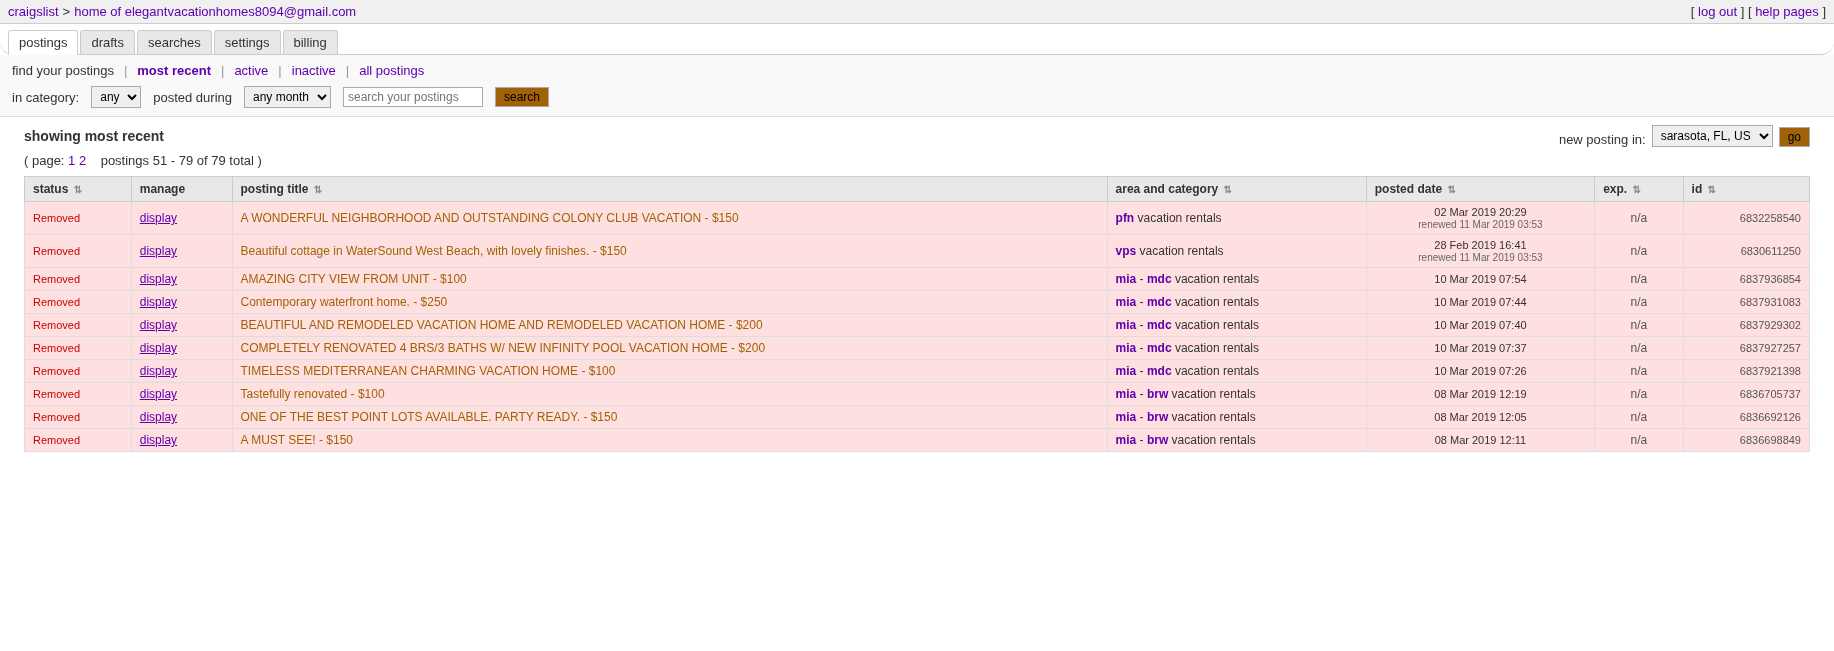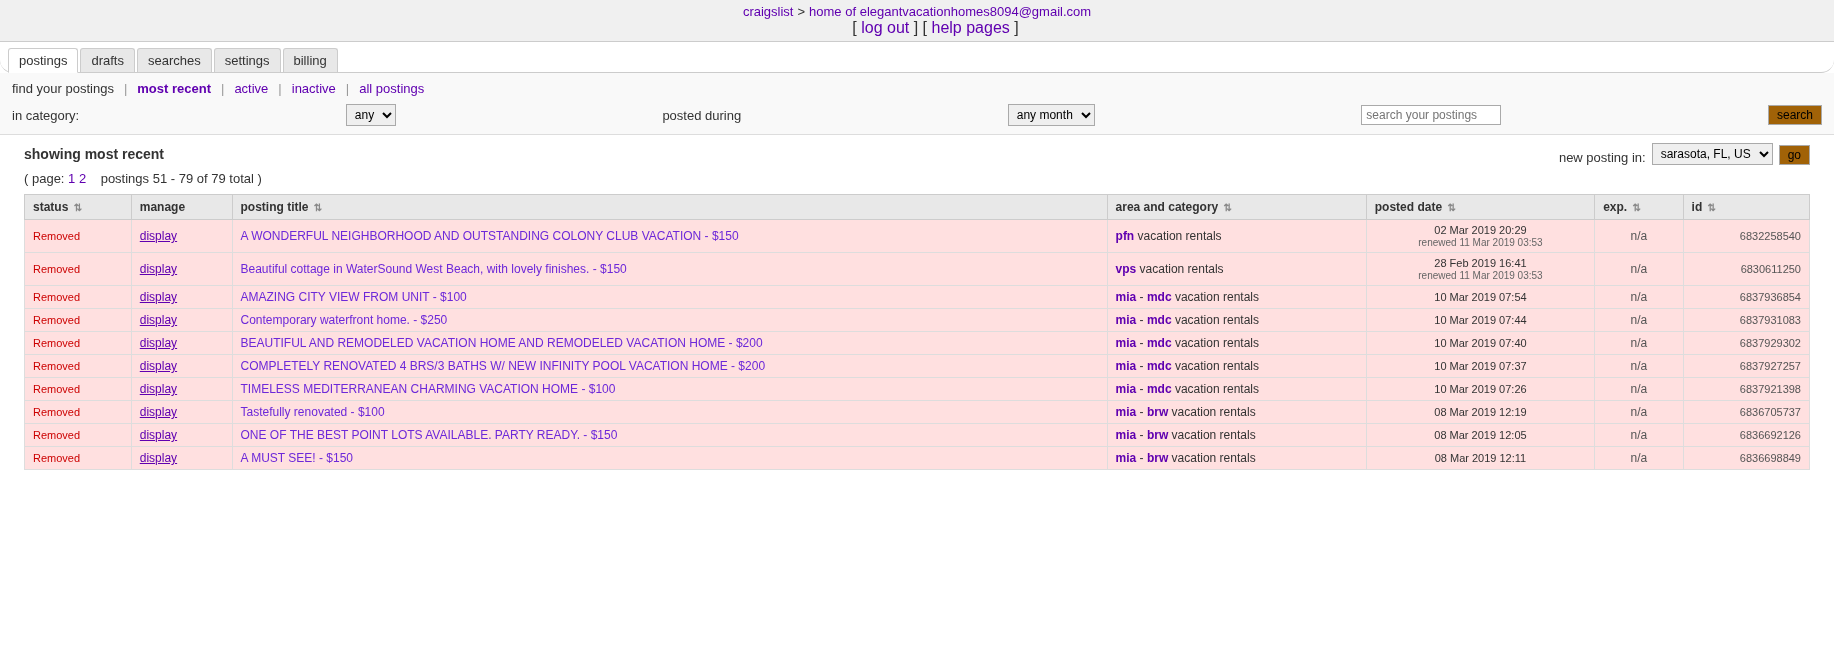--- a/index.html
+++ b/index.html
@@ -1,52 +1,52 @@
 <!DOCTYPE html>
 <html><head>
   <meta charset="utf-8">
   <style>
     * { box-sizing: border-box; margin: 0; padding: 0; }
     body { font-family: Arial, sans-serif; font-size: 13px; color: #333; background: #fff; }
     a { color: #6000b0; text-decoration: none; }
 
     
-    #top-bar { background: #f0f0f0; border-bottom: 1px solid #ccc; padding: 4px 8px; display: flex; justify-content: space-between; align-items: center; flex-direction: column; }
+    #top-bar { background: #f0f0f0; border-bottom: 1px solid #ccc; padding: 4px 8px; display: flex; justify-content: space-between; align-items: center; }
     #top-bar-left { display: flex; align-items: center; gap: 4px; font-size: 13px; }
-    #top-bar-right { font-size: 16px; margin-left: 37px; }
+    #top-bar-right { font-size: 13px; margin-left: 37px; }
 
     
     #tabs { display: flex; gap: 2px; padding: 6px 8px 0; border-bottom: 1px solid #ccc; background: #fff; border-radius: 13px; }
     .tab { padding: 4px 10px; border: 1px solid #ccc; border-bottom: none; background: #e8e8e8; cursor: pointer; font-size: 13px; border-radius: 3px 3px 0 0; }
     .tab.active { background: #fff; border-bottom: 1px solid #fff; margin-bottom: -1px; }
 
     
     #filter-bar { padding: 8px 12px; border-bottom: 1px solid #ddd; background: #f9f9f9; }
     #find-postings { display: flex; align-items: center; gap: 6px; margin-bottom: 8px; font-size: 13px; }
-    #category-row { display: flex; align-items: center; gap: 25px; font-size: 13px; justify-content: space-between; }
+    #category-row { display: flex; align-items: center; gap: 12px; font-size: 13px; }
     select { font-size: 12px; padding: 2px 4px; border: 1px solid #aaa; }
     input[type="text"] { font-size: 12px; padding: 2px 4px; border: 1px solid #aaa; width: 140px; }
     button.search-btn { font-size: 12px; padding: 2px 8px; border: 1px solid #aaa; background: #a16207; cursor: pointer; }
 
     
     #main { padding: 8px 24px; }
     #showing-row { display: flex; justify-content: space-between; align-items: center; margin-bottom: 6px; }
     #showing-text { font-size: 14px; font-weight: bold; }
     #new-posting-row { display: flex; align-items: flex-end; gap: 6px; font-size: 13px; }
     #pagination { font-size: 13px; margin-bottom: 8px; }
     #pagination a { color: #6000b0; }
 
     
     #postings-table { width: 100%; border-collapse: collapse; font-size: 12px; }
     #postings-table th { background: #e8e8e8; border: 1px solid #ccc; padding: 5px 8px; text-align: left; cursor: pointer; white-space: nowrap; }
     #postings-table th .sort-arrows { font-size: 10px; color: #888; margin-left: 2px; }
     #postings-table td { border: 1px solid #ddd; padding: 4px 8px; vertical-align: middle; }
     #postings-table tr.removed td { background: #ffe0e0; }
     #postings-table tr.removed td:first-child { color: #c00; font-size: 11px; }
-    .posting-link { color: #6d28d9; }
+    .posting-link { color: #a16207; }
     .manage-link { color: #6000b0; text-decoration: underline; cursor: pointer; font-size: 12px; }
     .date-cell { font-size: 11px; text-align: center; color: #333; }
     .nna { font-size: 12px; color: #555; text-align: center; }
     .id-cell { font-size: 11px; color: #555; text-align: right; }
     .separator { color: #999; margin: 0 4px; }
   </style>
 </head>
 <body>
 
 <div id="top-bar">

